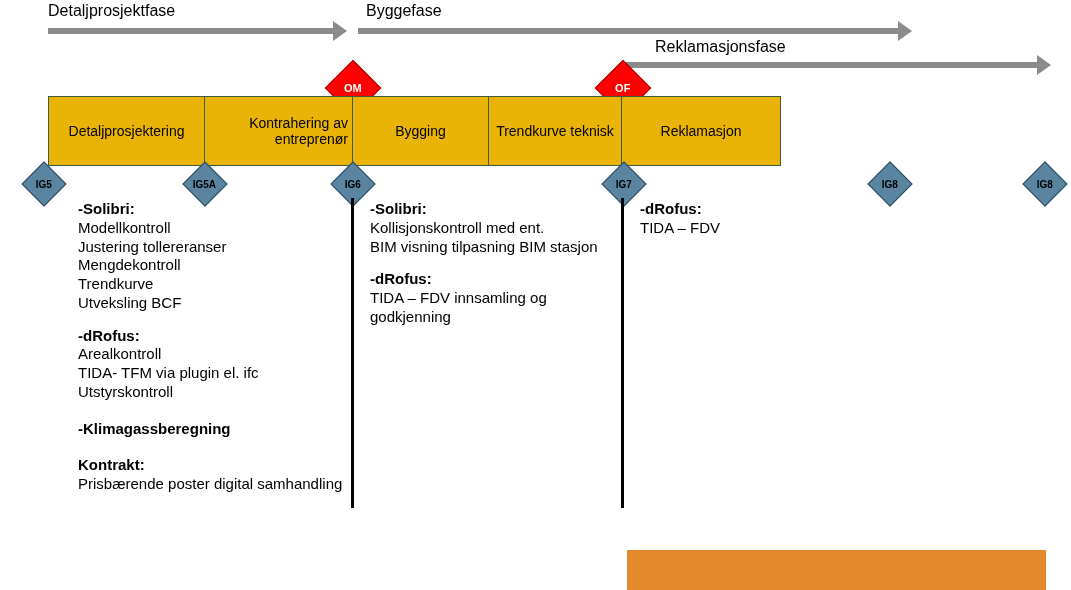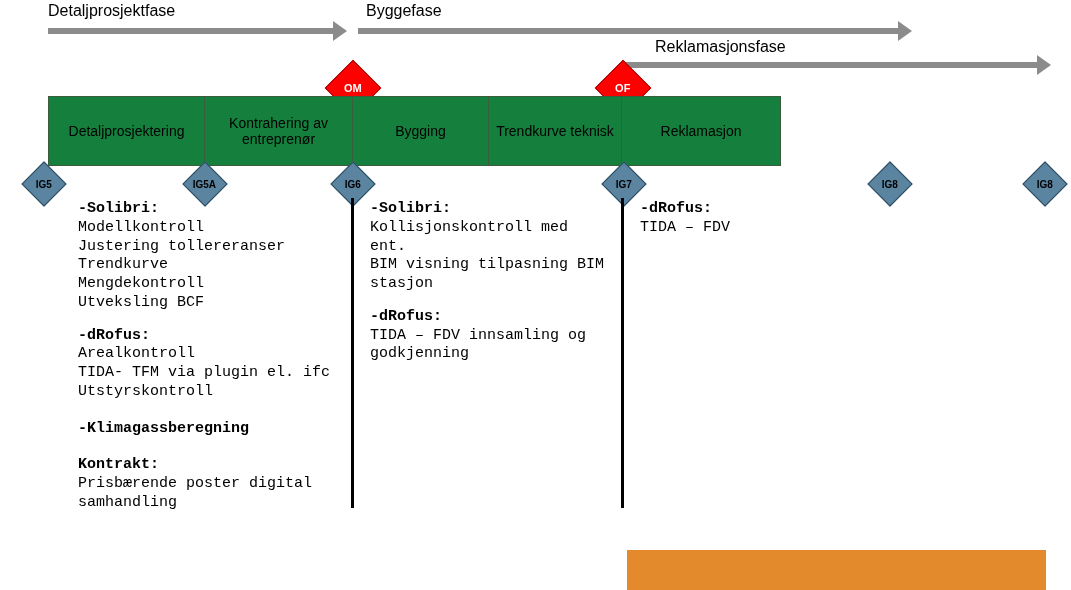--- a/index.html
+++ b/index.html
@@ -1,29 +1,29 @@
 <!DOCTYPE html>
 <html><head>
 <meta charset="utf-8">
 <style>
 html,body{margin:0;padding:0;font-family:Arial,sans-serif;font-size:14px;color:#000}
 .canvas{position:relative;width:1071px;height:610px}
 .arrow{position:absolute;height:6px;background:#8B8B8B}
 .arrow::after{content:"";position:absolute;right:-14px;top:-7px;border-left:14px solid #8B8B8B;border-top:10px solid transparent;border-bottom:10px solid transparent}
 .arrow-label{position:absolute;font-family:"Trebuchet MS",Arial,sans-serif;font-size:16px}
 .phase-bar{position:absolute;display:flex;border:1px solid #3b5d3b}
-.phase{flex:0 0 auto;height:68px;display:flex;align-items:center;justify-content:center;text-align:center;background:#15803d;border-right:1px solid #3b5d3b;font-family:"Trebuchet MS",Arial,sans-serif;font-size:14px;padding:0 4px;box-sizing:border-box;color:#000}
+.phase{flex:0 0 auto;height:68px;display:flex;align-items:center;justify-content:center;text-align:right;background:#eab308;border-right:1px solid #3b5d3b;font-family:"Trebuchet MS",Arial,sans-serif;font-size:14px;padding:0 4px;box-sizing:border-box;color:#000}
 .phase:last-child{border-right:none}
 .diamond{position:absolute;width:34px;height:34px;transform:rotate(45deg);display:flex;align-items:center;justify-content:center}
 .diamond span{transform:rotate(-45deg);font-family:"Trebuchet MS",Arial,sans-serif;font-weight:bold}
 .d-red{background:#ff0000;border:1px solid #a00;width:38px;height:38px}
 .d-red span{color:#fff;font-size:11px}
 .d-blue{background:#5b84a0;border:1px solid #2a4a5e;width:30px;height:30px}
 .d-blue span{color:#000;font-size:10px}
-.txt{position:absolute;font-family:Liberation Mono, monospace;font-size:15px;line-height:1.25}
+.txt{position:absolute;font-family:Liberation Sans, sans-serif;font-size:15px;line-height:1.25}
 .b{font-weight:bold}
 .vline{position:absolute;width:3px;background:#000}
 .orange{position:absolute;background:#e38b2c}
 </style>
 </head>
 <body>
 
 <div class="canvas">
 
   <div class="arrow" style="left:48px;top:28px;width:285px"></div>
@@ -79,22 +79,22 @@
       <span>IG8</span>
     </div>
 
   <div class="vline" style="left:351px;top:198px;height:310px"></div>
   <div class="vline" style="left:621px;top:198px;height:310px"></div>
 
   <div class="txt" style="left:78px;top:200px;width:265px">
     <div class="b">-Solibri:</div>
     <div>Modellkontroll</div>
     <div>Justering tollereranser</div>
+    <div>Mengdekontroll</div>
     <div>Trendkurve</div>
-    <div>Mengdekontroll</div>
     <div>Utveksling BCF</div>
     <div style="height:14px"></div>
     <div class="b">-dRofus:</div>
     <div>Arealkontroll</div>
     <div>TIDA-  TFM via plugin el. ifc</div>
     <div>Utstyrskontroll</div>
     <div style="height:18px"></div>
     <div class="b">-Klimagassberegning</div>
     <div style="height:18px"></div>
     <div class="b">Kontrakt:</div>

